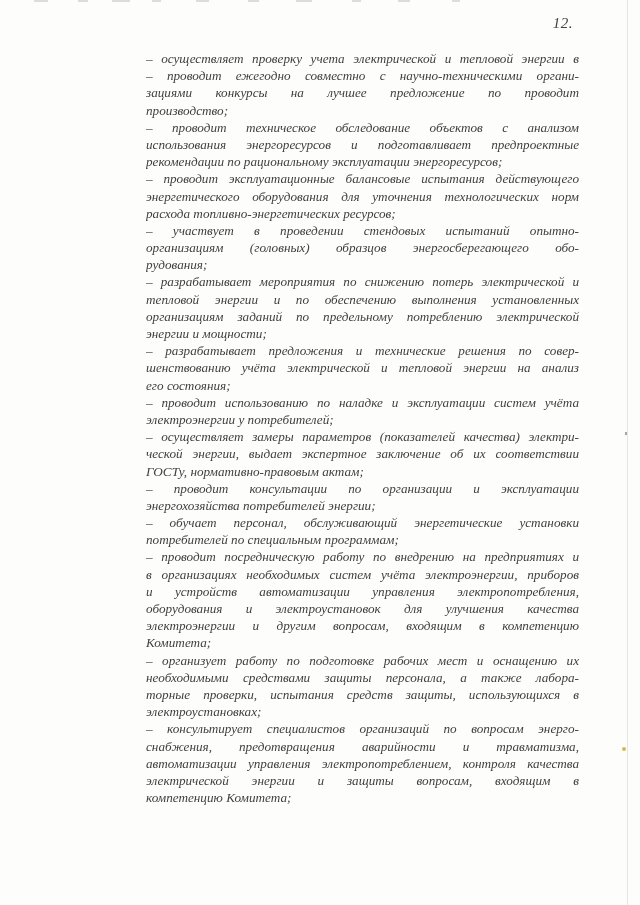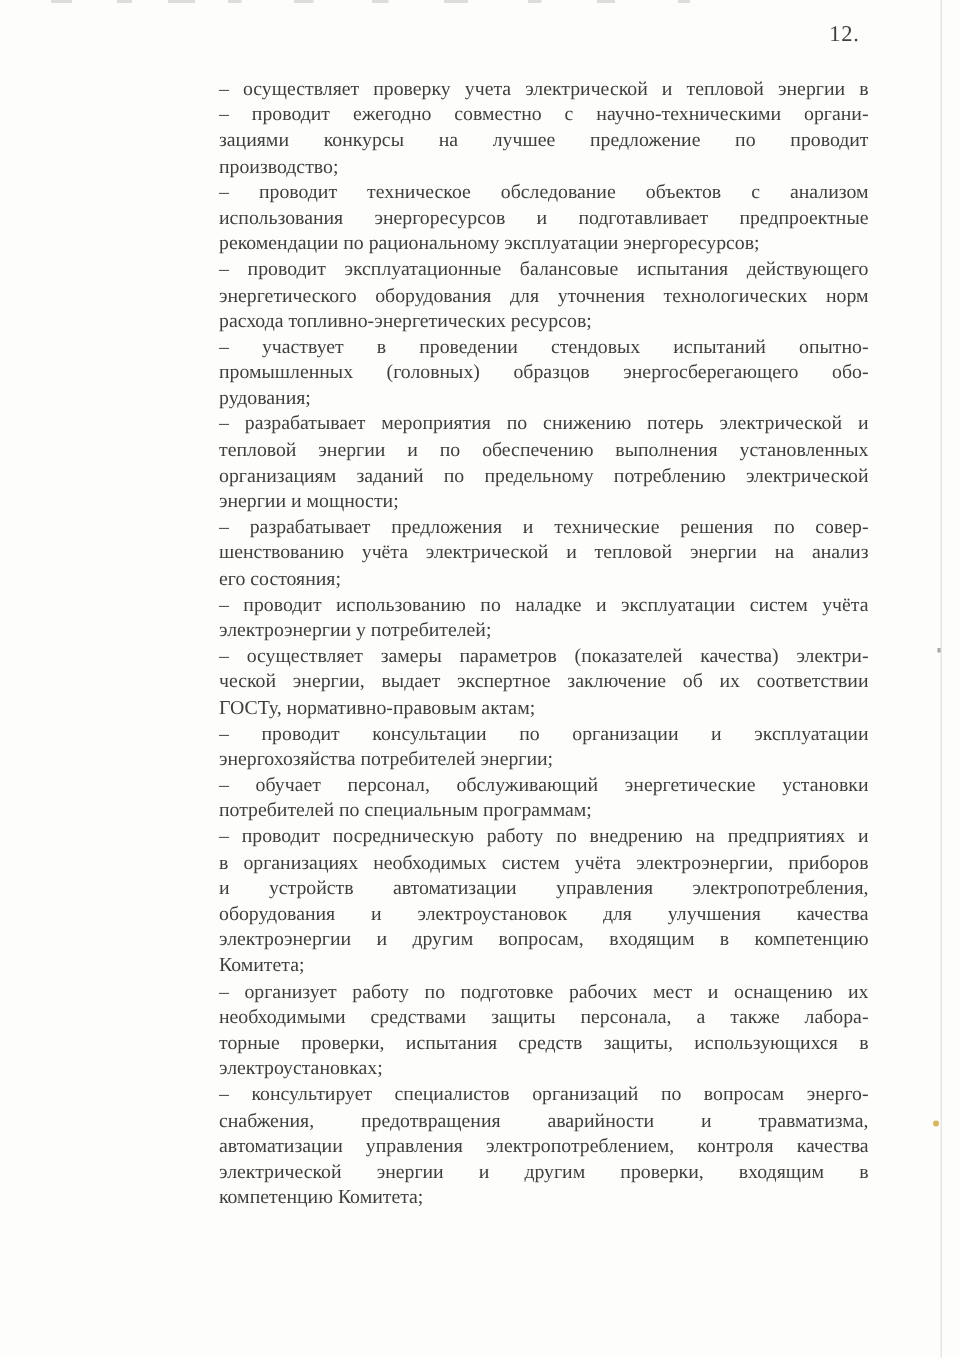--- a/index.html
+++ b/index.html
@@ -10,20 +10,21 @@
     width: 640px;
     height: 905px;
     background: var(--paper, #fdfdfb);
     position: relative;
     overflow: hidden;
     font-family: "Liberation Serif", "DejaVu Serif", serif;
   }
   .paper {
     position: absolute;
     inset: 0;
+    font-style: italic;
   }
   .page-number {
     position: absolute;
     top: 15px;
     right: 67px;
     font-size: 15px;
     color: var(--ink, #3f3f3f);
     letter-spacing: 0.5px;
   }
   .text-block {
@@ -90,21 +91,21 @@
       <div class="line">– проводит ежегодно совместно с научно-техническими органи-</div>
       <div class="line">зациями конкурсы на лучшее предложение по проводит</div>
       <div class="line last">производство;</div>
       <div class="line">– проводит техническое обследование объектов с анализом</div>
       <div class="line">использования энергоресурсов и подготавливает предпроектные</div>
       <div class="line last">рекомендации по рациональному эксплуатации энергоресурсов;</div>
       <div class="line">– проводит эксплуатационные балансовые испытания действующего</div>
       <div class="line">энергетического оборудования для уточнения технологических норм</div>
       <div class="line last">расхода топливно-энергетических ресурсов;</div>
       <div class="line">– участвует в проведении стендовых испытаний опытно-</div>
-      <div class="line">промышленных (головных) образцов энергосберегающего обо-</div>
+      <div class="line">организациям (головных) образцов энергосберегающего обо-</div>
       <div class="line last">рудования;</div>
       <div class="line">– разрабатывает мероприятия по снижению потерь электрической и</div>
       <div class="line">тепловой энергии и по обеспечению выполнения установленных</div>
       <div class="line">организациям заданий по предельному потреблению электрической</div>
       <div class="line last">энергии и мощности;</div>
       <div class="line">– разрабатывает предложения и технические решения по совер-</div>
       <div class="line">шенствованию учёта электрической и тепловой энергии на анализ</div>
       <div class="line last">его состояния;</div>
       <div class="line">– проводит использованию по наладке и эксплуатации систем учёта</div>
       <div class="line last">электроэнергии у потребителей;</div>
@@ -121,21 +122,21 @@
       <div class="line">оборудования и электроустановок для улучшения качества</div>
       <div class="line">электроэнергии и другим вопросам, входящим в компетенцию</div>
       <div class="line last">Комитета;</div>
       <div class="line">– организует работу по подготовке рабочих мест и оснащению их</div>
       <div class="line">необходимыми средствами защиты персонала, а также лабора-</div>
       <div class="line">торные проверки, испытания средств защиты, использующихся в</div>
       <div class="line last">электроустановках;</div>
       <div class="line">– консультирует специалистов организаций по вопросам энерго-</div>
       <div class="line">снабжения, предотвращения аварийности и травматизма,</div>
       <div class="line">автоматизации управления электропотреблением, контроля качества</div>
-      <div class="line">электрической энергии и другим проверки, входящим в</div>
+      <div class="line">электрической энергии и защиты вопросам, входящим в</div>
       <div class="line last">компетенцию Комитета;</div>
     </div>
 
   <div class="top-smudge" style="left:34px;width:14px;"></div>
   <div class="top-smudge" style="left:78px;width:10px;"></div>
   <div class="top-smudge" style="left:112px;width:18px;"></div>
   <div class="top-smudge" style="left:152px;width:9px;"></div>
   <div class="top-smudge" style="left:196px;width:13px;"></div>
   <div class="top-smudge" style="left:248px;width:11px;"></div>
   <div class="top-smudge" style="left:296px;width:16px;"></div>

